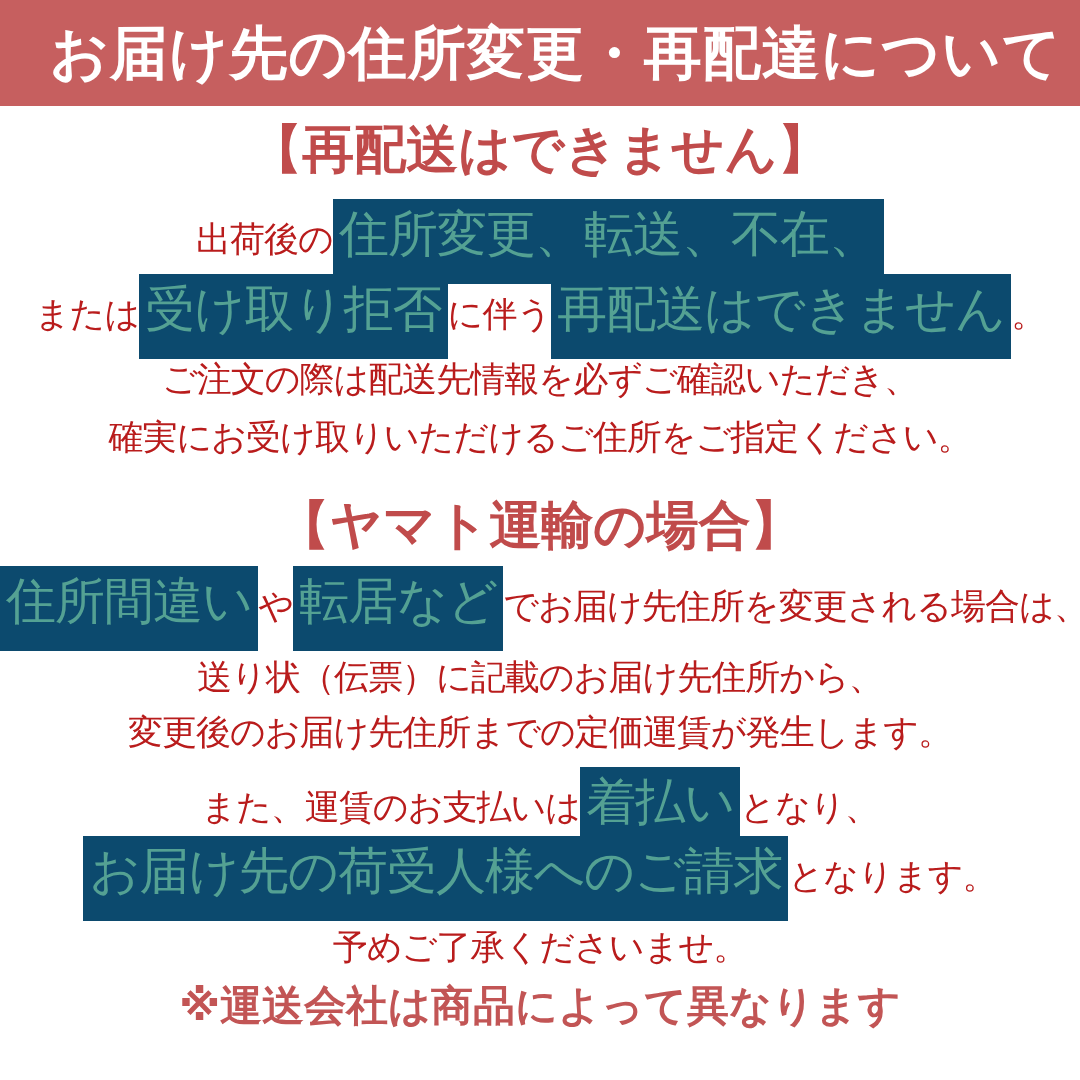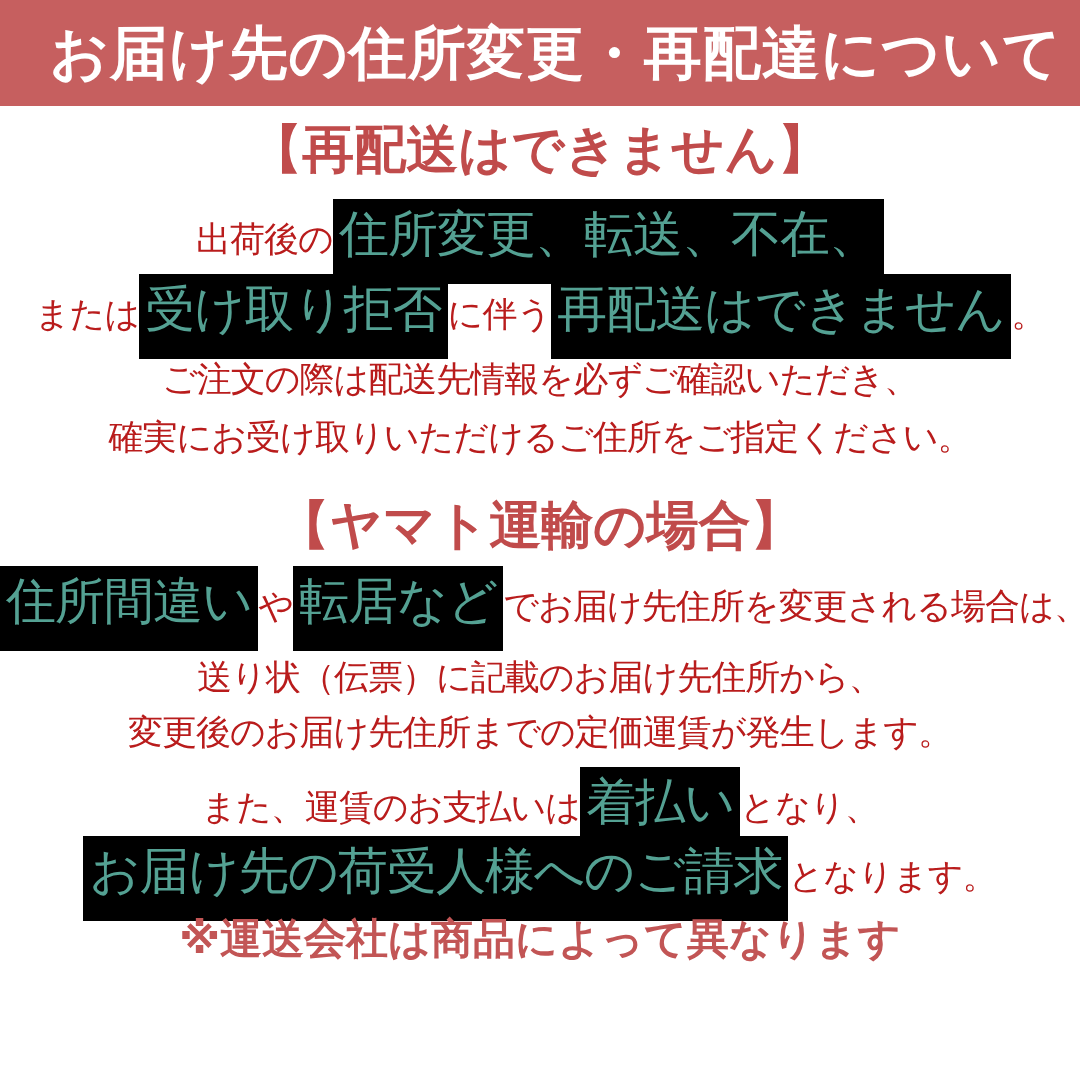--- a/index.html
+++ b/index.html
@@ -36,21 +36,21 @@
     text-align:center;
     color:#8b919b;
     font-size:35px;
     line-height:1.2;
     letter-spacing:-1px;
     white-space:nowrap;
   }
   .plain{color:#b91c1c;}
   .em{
     color:#54a193;
-    background:#000000;
+    background:#0c4a6e;
     font-size:50px;
     padding:7px 6px 22px 6px;
     letter-spacing:-1px;
   }
   #sec-0 .section-heading{margin-top:16px;}
   #sec-0 div.line:nth-of-type(1){margin-top:27px;}
   #sec-0 div.line:nth-of-type(2){margin-top:15px;}
   #sec-0 div.line:nth-of-type(3){margin-top:19px;}
   #sec-0 div.line:nth-of-type(4){margin-top:16px;}
   #sec-0 div.line:nth-of-type(5){margin-top:13px;}
@@ -86,16 +86,17 @@
         <div class="line"><span class="plain">ご注文の際は配送先情報を必ずご確認いただき、</span></div>
         <div class="line"><span class="plain">確実にお受け取りいただけるご住所をご指定ください。</span></div>
       </section>
       <section id="sec-1">
         <h2 class="section-heading">【ヤマト運輸の場合】</h2>
         <div class="line"><span class="em">住所間違い</span><span class="plain">や</span><span class="em">転居など</span><span class="plain">でお届け先住所を変更される場合は、</span></div>
         <div class="line"><span class="plain">送り状（伝票）に記載のお届け先住所から、</span></div>
         <div class="line"><span class="plain">変更後のお届け先住所までの定価運賃が発生します。</span></div>
         <div class="line"><span class="plain">また、運賃のお支払いは</span><span class="em">着払い</span><span class="plain">となり、</span></div>
         <div class="line"><span class="em">お届け先の荷受人様へのご請求</span><span class="plain">となります。</span></div>
+        <div class="line"><span class="plain">予めご了承くださいませ。</span></div>
       </section>
     </main>
   <div class="footnote">※運送会社は商品によって異なります</div>
 </div>
 
 </body></html>

